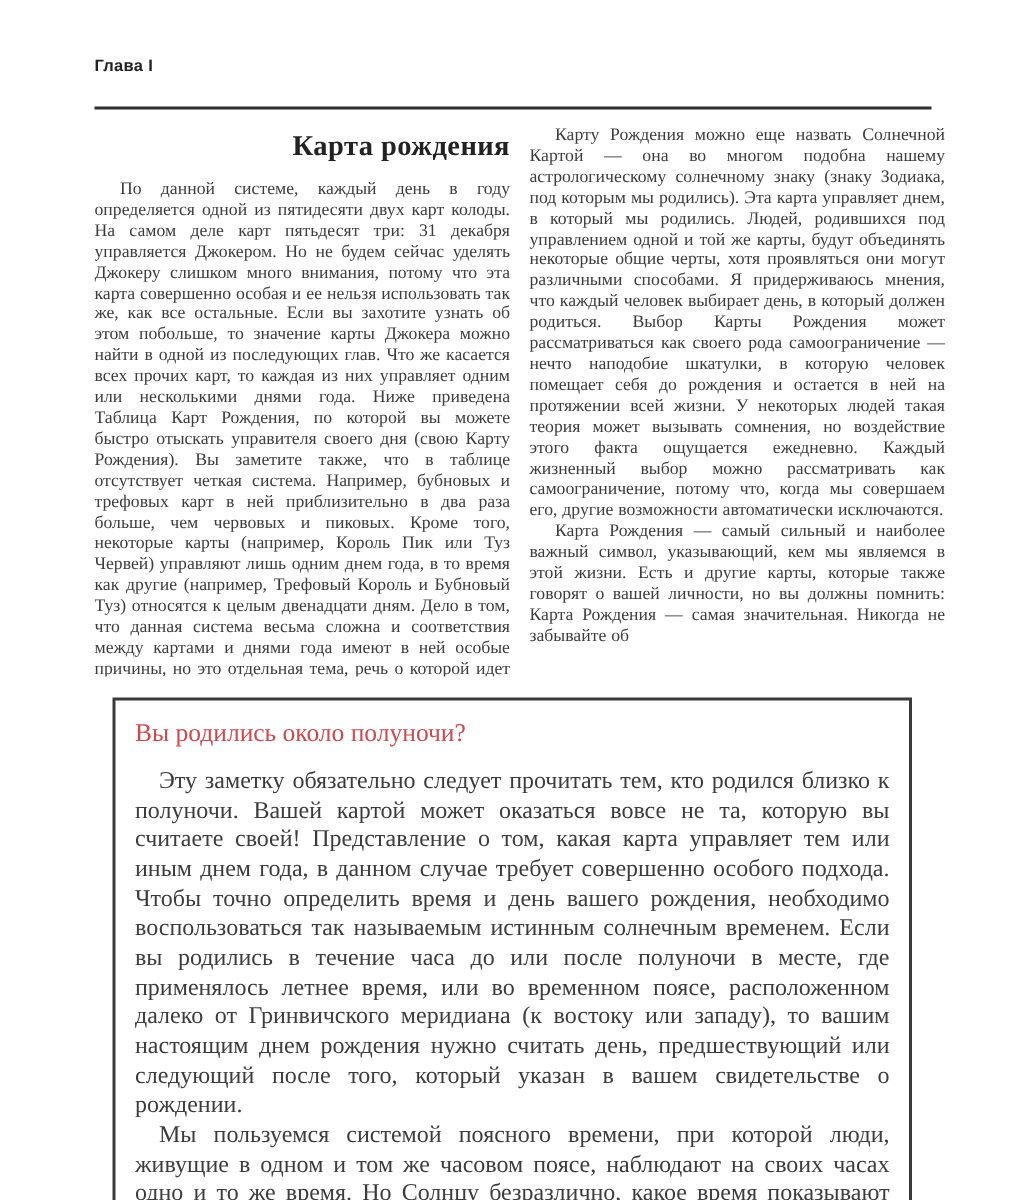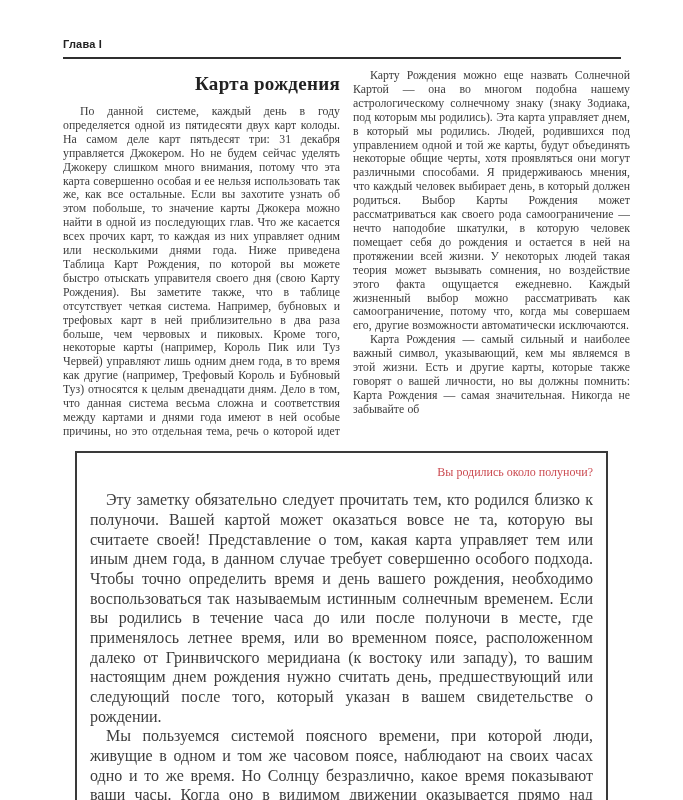--- a/index.html
+++ b/index.html
@@ -15,21 +15,21 @@
     background:#ffffff;
     box-sizing:border-box;
     padding:34px 53px 0 63px;
     overflow:hidden;
     font-family:"Liberation Serif", serif;
     color:var(--text-color);
   }
   
   .chapter-head{
     border-bottom:2px solid var(--rule-color);
-    padding-bottom:5px;
+    padding-bottom:19px;
     width:558px;
   }
   .chapter-label{
     font-family:"Liberation Sans", sans-serif;
     font-weight:bold;
     font-size:11px;
     letter-spacing:.2px;
     color:#222;
   }
   
@@ -61,22 +61,22 @@
   .note-box{
     box-sizing:border-box;
     width:533px;
     margin:14px 0 0 12px;
     border:2px solid #3a3a3a;
     padding:11px 13px 9px 13px;
     min-height:300px;
   }
   .note-heading{
     color:var(--accent-red);
-    text-align:right;
-    font-size:12px;
+    text-align:left;
+    font-size:17px;
     line-height:1.35;
     margin-bottom:10px;
   }
   .note-body p{
     margin:0;
     font-size:16px;
     line-height:1.23;
     text-align:justify;
     text-indent:16px;
     word-spacing:.2px;

